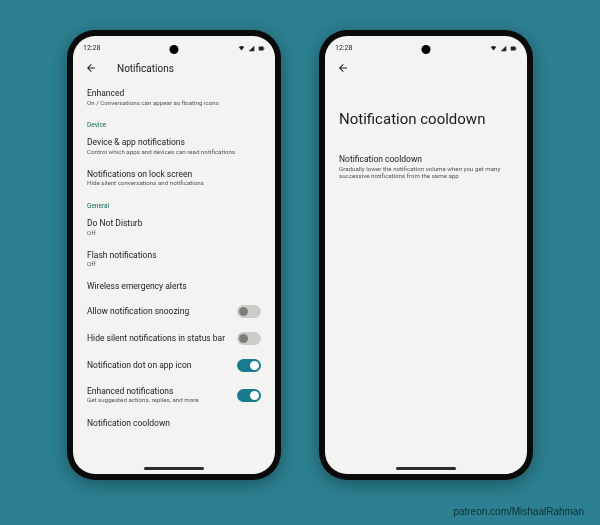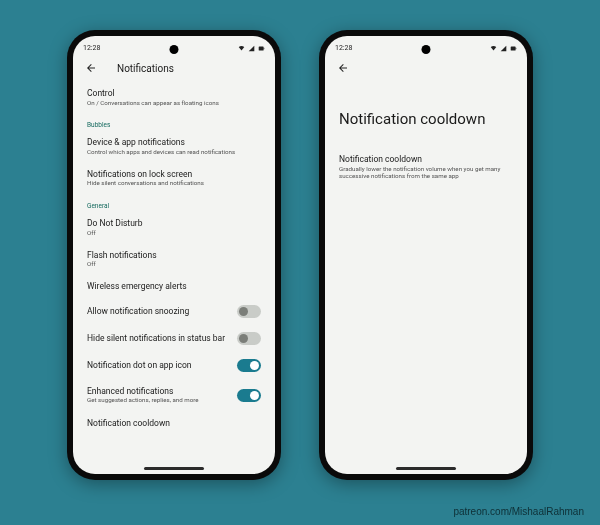--- a/index.html
+++ b/index.html
@@ -109,25 +109,25 @@
           <svg width="12" height="12" viewBox="0 0 24 24">
               <path d="M20 11H7.8l5.6-5.6L12 4l-8 8 8 8 1.4-1.4L7.8 13H20z" fill="#222"></path>
             </svg>
         </span>
         <span class="header-title">Notifications</span>
       </div>
 
       <div class="content">
 
         <div class="setting">
-          <div class="setting-title">Control</div>
+          <div class="setting-title">Enhanced</div>
           <div class="setting-sub">On / Conversations can appear as floating icons</div>
         </div>
 
-        <div class="section-label">Bubbles</div>
+        <div class="section-label">Device</div>
 
         <div class="setting">
           <div class="setting-title">Device &amp; app notifications</div>
           <div class="setting-sub">Control which apps and devices can read notifications</div>
         </div>
 
         <div class="setting">
           <div class="setting-title">Notifications on lock screen</div>
           <div class="setting-sub">Hide silent conversations and notifications</div>
         </div>

